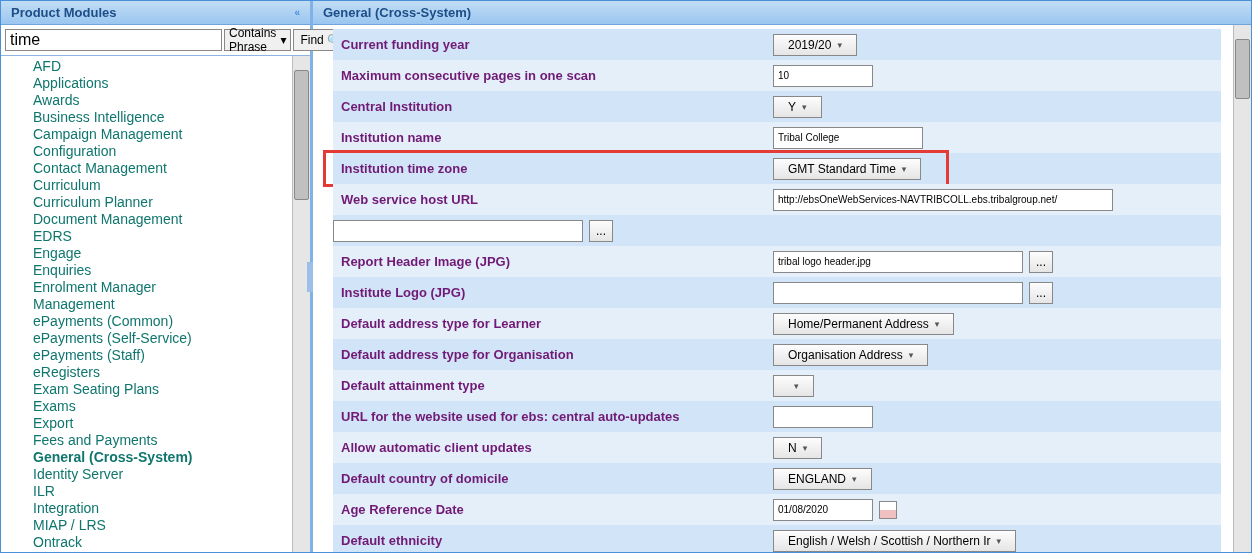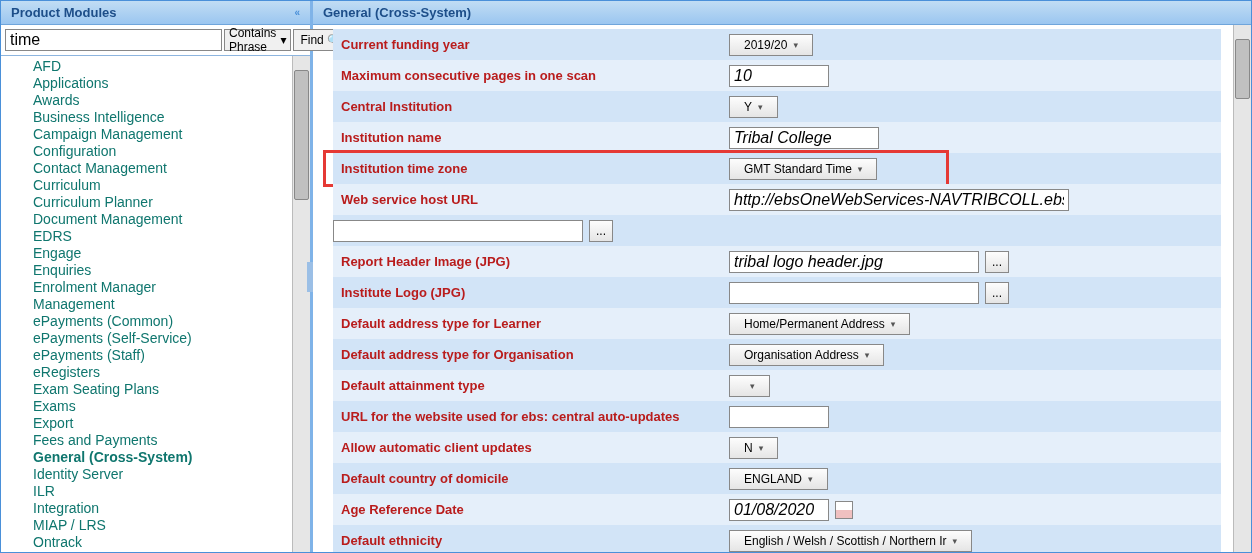--- a/index.html
+++ b/index.html
@@ -16,23 +16,23 @@
 .tree-item { font-size: 14px; color: #0f766e; padding: 1px 0 1px 32px; white-space: nowrap; cursor: pointer; line-height: 15px; }
 .tree-item.selected { font-weight: bold; }
 .scroll-track { width: 18px; background: #e6e6e6; border-left: 1px solid #bbb; position: relative; }
 .scroll-thumb { position: absolute; left: 1px; right: 1px; background: #c0c0c0; border: 1px solid #888; border-radius: 2px; }
 .right-panel { flex: 1; display: flex; flex-direction: column; }
 .settings-area { flex: 1; display: flex; overflow: hidden; }
 .settings-list { flex: 1; padding: 4px 12px 4px 20px; overflow-y: auto; }
 .setting-row { display: flex; align-items: center; height: 31px; }
 .setting-row.alt { background: #d2e4f7; }
 .setting-row:not(.alt) { background: #e5effa; }
-.setting-label { width: 396px; font-size: 13px; color: #b91c1c; font-weight: 600; padding-left: 8px; }
+.setting-label { width: 440px; font-size: 13px; color: #701a75; font-weight: 600; padding-left: 8px; }
 .setting-value { flex: 1; display: flex; align-items: center; gap: 6px; }
-input.txt { font-size: 16px; padding: 2px 4px; border: 1px solid #888; height: 22px; background: #fff; font-style: italic; }
+input.txt { font-size: 10px; padding: 2px 4px; border: 1px solid #888; height: 22px; background: #fff; }
 .dd { font-size: 12px; padding: 2px 14px; border: 1px solid #888; background: linear-gradient(#fdfdfd,#e5e5e5); height: 22px; display: inline-flex; align-items: center; gap: 6px; cursor: pointer; }
 .dd .chev { font-size: 9px; color: #555; }
 .browse-btn { width: 24px; height: 22px; border: 1px solid #888; background: linear-gradient(#fdfdfd,#e5e5e5); font-size: 12px; text-align: center; cursor: pointer; display: inline-flex; align-items: center; justify-content: center; }
 .highlight-box { position: absolute; border: 3px solid #e53935; pointer-events: none; }
 .right-scroll-track { width: 18px; background: #e6e6e6; border-left: 1px solid #bbb; position: relative; }
 .cal-icon { width: 18px; height: 18px; border: 1px solid #888; background: linear-gradient(#fff 50%,#f0c0c0 50%); cursor: pointer; display:inline-block; }
 .splitter-grip { position:absolute; right:-3px; top:50%; width:6px; height:30px; background:#9bbfe6; transform:translateY(-50%); }
 </style>
 </head>
 <body>

